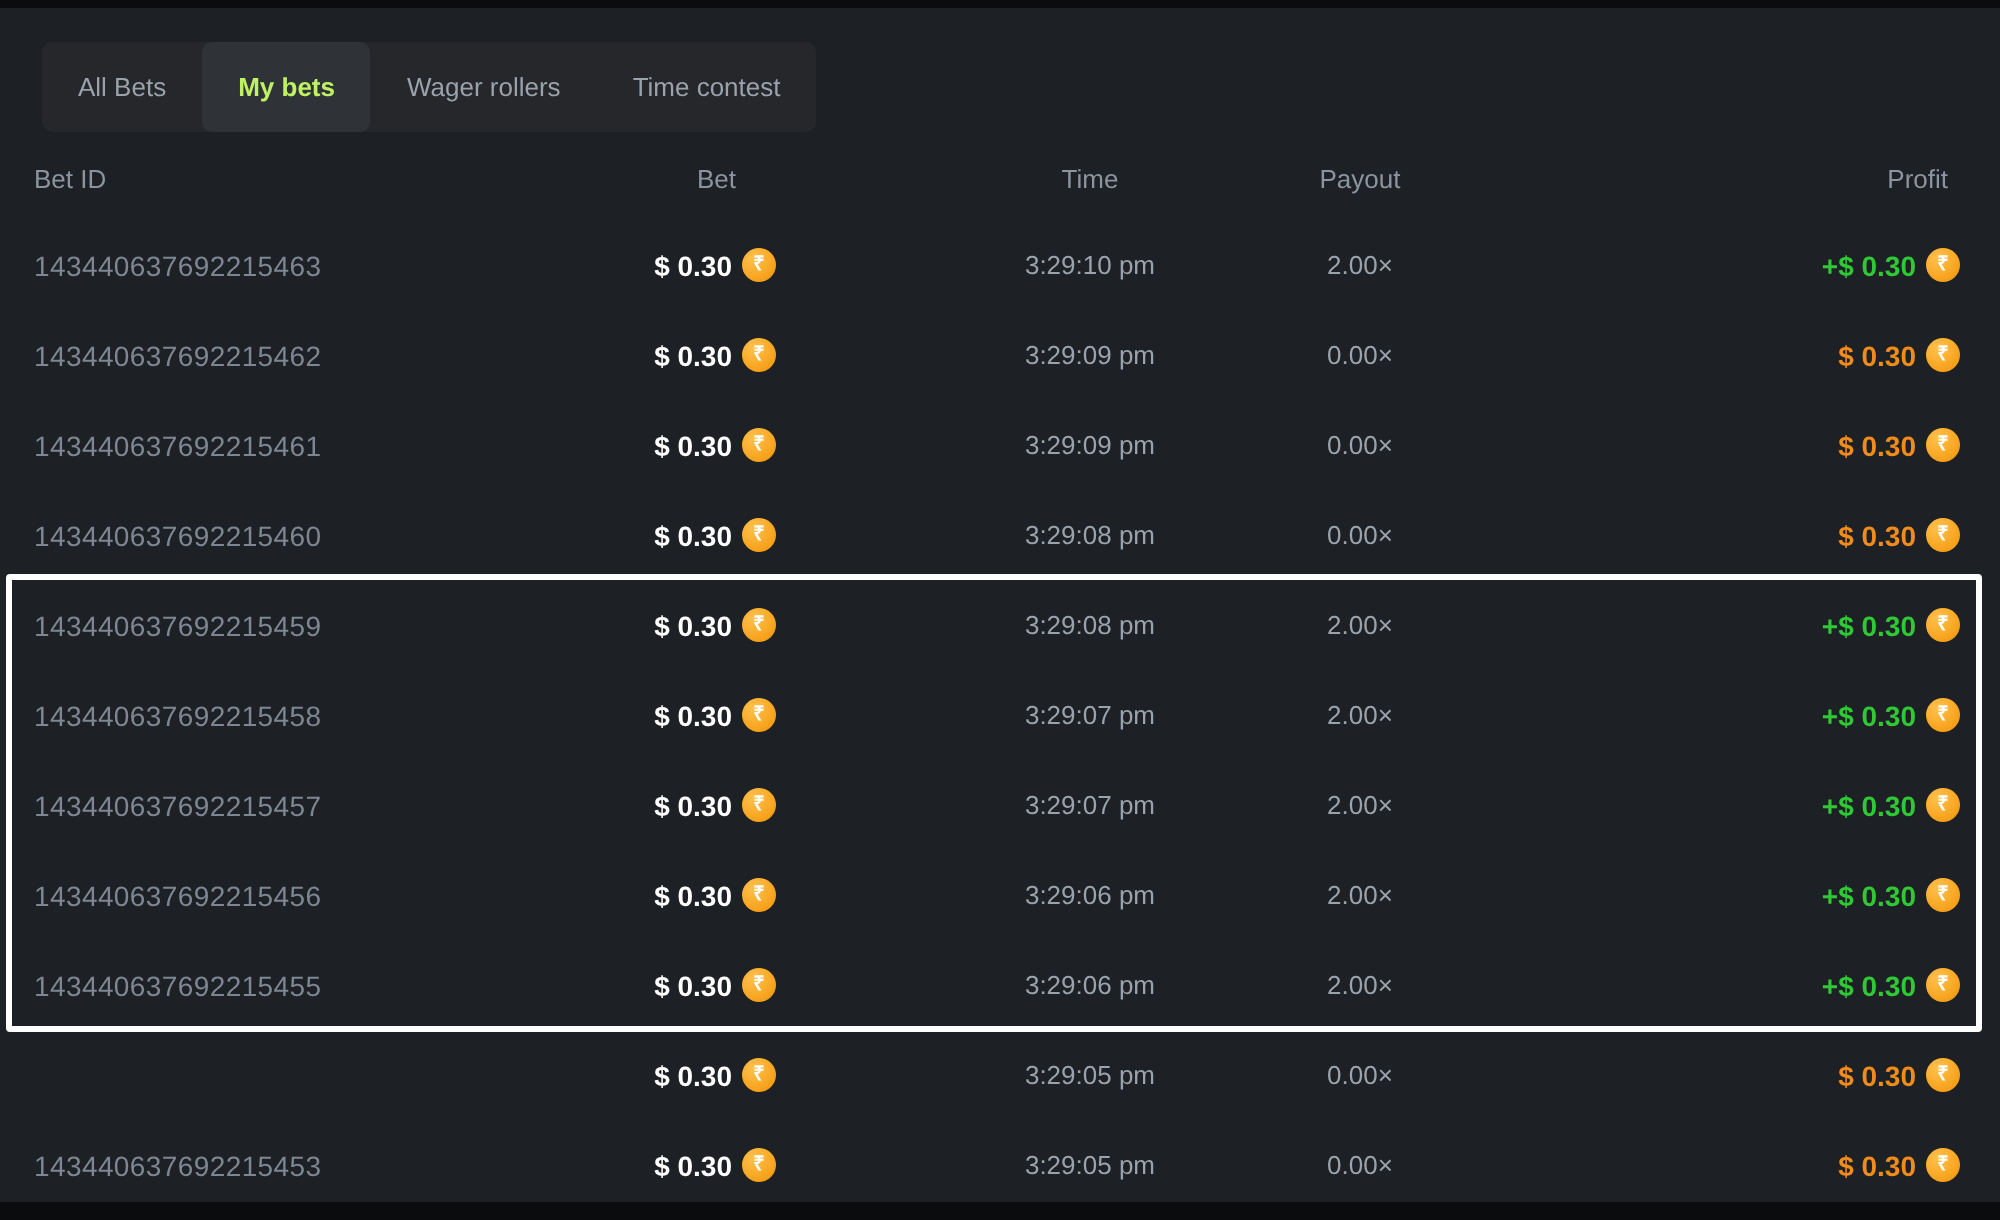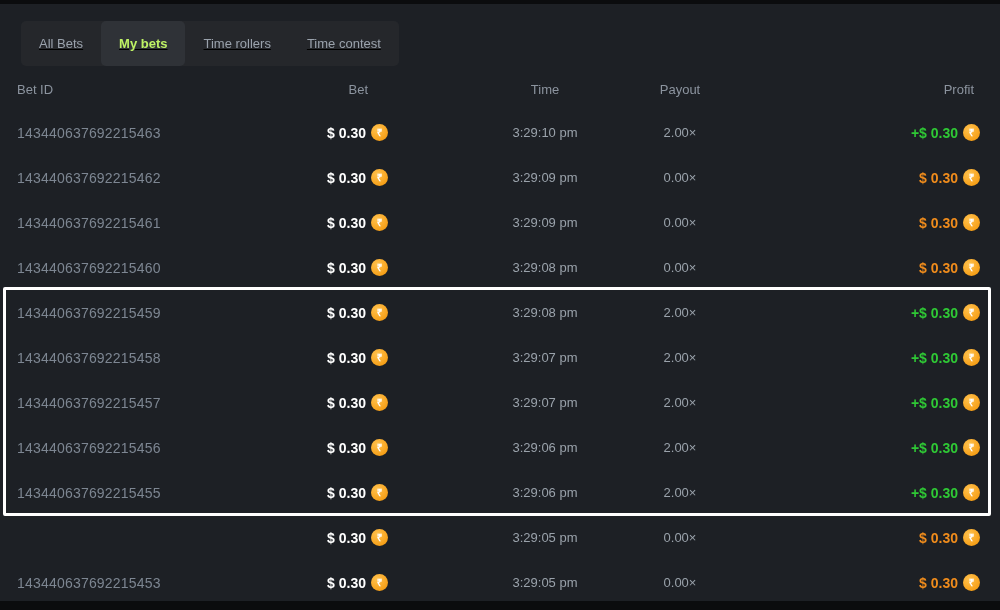--- a/index.html
+++ b/index.html
@@ -8,21 +8,21 @@
     --win:#2fc935; --loss:#f08c1c; --coin:#f9a825; --hl:#ffffff;
   }
   *{margin:0;padding:0;box-sizing:border-box;}
   html,body{width:1000px;height:610px;overflow:hidden;}
   body{background:var(--bg);font-family:"Liberation Sans",sans-serif;position:relative;}
   .top-strip{position:absolute;left:0;top:0;width:1000px;height:4px;background:var(--edge);}
   .bottom-strip{position:absolute;left:0;top:601px;width:1000px;height:9px;background:var(--edge);}
 
   
   .tabbar{position:absolute;left:21px;top:21px;height:45px;display:flex;align-items:stretch;
-          background:var(--tabbar);border-radius:5px;text-decoration:underline;}
+          background:var(--tabbar);border-radius:5px;}
   .tab{display:flex;align-items:center;padding:0 18px;font-size:13px;color:#9aa2ac;
        cursor:pointer;border-radius:5px;white-space:nowrap;}
   .tab.active{background:var(--tabactive);color:#bef264;font-weight:700;justify-content:center;}
 
   
   .thead{position:absolute;left:0;top:74px;width:1000px;height:30px;font-size:13px;color:var(--head);}
   .cell{position:absolute;top:0;bottom:0;display:flex;align-items:center;}
   .c-id{left:17px;}
   .c-bet{right:612px;justify-content:flex-end;}
   .c-time{left:465px;width:160px;justify-content:center;}
@@ -56,21 +56,21 @@
 <div class="tabbar" id="tabbar">
   <div class="tab">
     <span class="tab-label">All Bets</span>
   </div>
 
   <div class="tab active">
     <span class="tab-label">My bets</span>
   </div>
 
   <div class="tab">
-    <span class="tab-label">Time rollers</span>
+    <span class="tab-label">Wager rollers</span>
   </div>
 
   <div class="tab">
     <span class="tab-label">Time contest</span>
   </div>
 </div>
 
 <div class="thead">
   <div class="cell c-id">Bet ID</div>
   <div class="cell c-bet">Bet</div>

